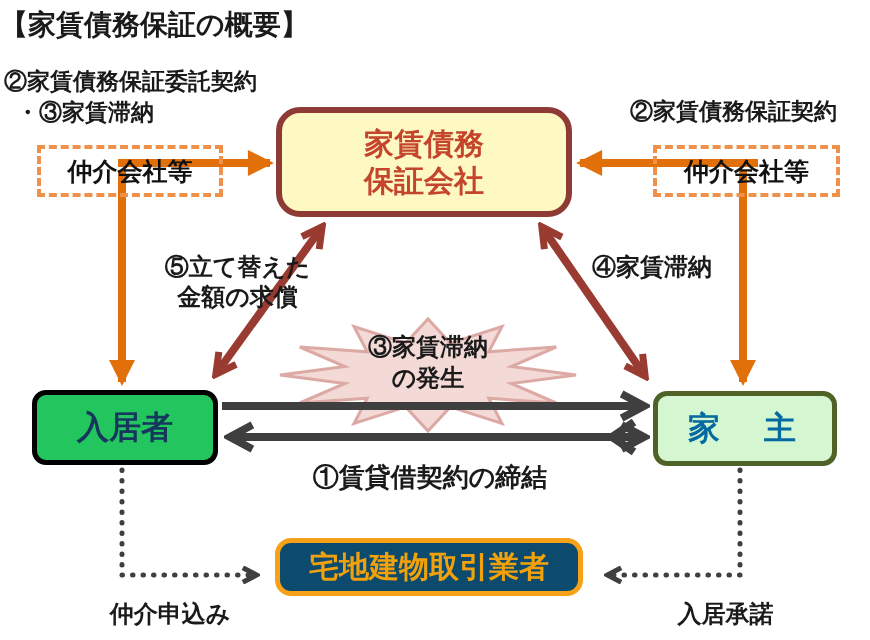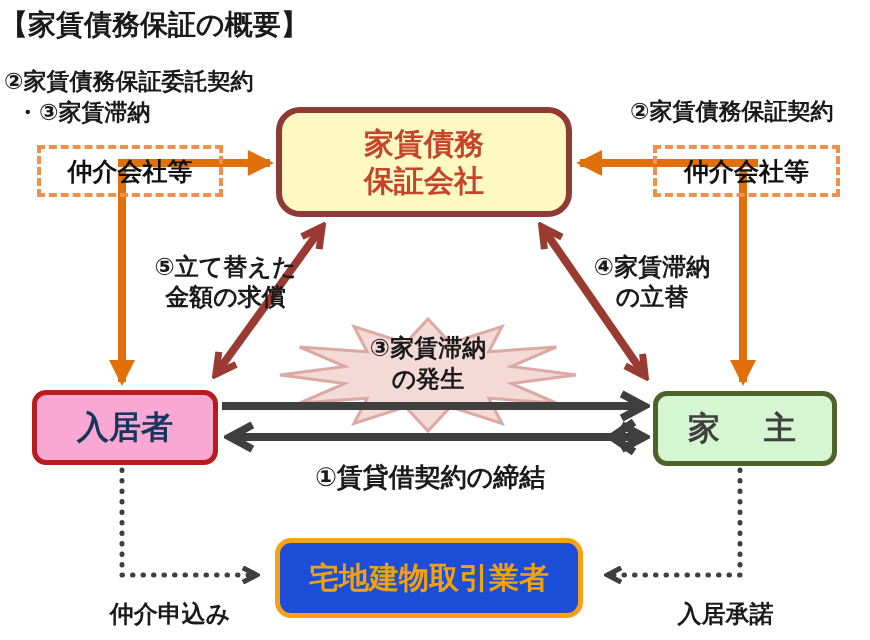--- a/index.html
+++ b/index.html
@@ -1,31 +1,31 @@
 <!DOCTYPE html>
 <html><head>
 <meta charset="utf-8">
 <style>
   html,body{margin:0;padding:0;background:#ffffff;}
   #stage{position:relative;width:870px;height:640px;background:#ffffff;overflow:hidden;
          font-family:"Liberation Sans","DejaVu Sans",sans-serif;}
   #arrows{position:absolute;left:0;top:0;width:870px;height:640px;}
   .abs{position:absolute;}
   .title{left:0;top:6px;width:870px;font-size:28px;font-weight:bold;color:#1a1a1a;}
-  .note{font-weight:bold;color:#1a1a1a;font-size:23px;line-height:1.35;}
+  .note{font-weight:bold;color:#1a1a1a;font-size:23px;line-height:1.35;font-family:Liberation Serif, serif;}
   .center{text-align:center;}
   .box{display:flex;align-items:center;justify-content:center;box-sizing:border-box;font-weight:bold;}
   .broker{border:4px dashed #F0914B;background:transparent;font-size:25px;color:#111;}
   .company{left:276px;top:107px;width:296px;height:110px;border:6px solid #8E3B35;background:#fef9c3;
            border-radius:24px;color:#C5452C;font-size:30px;line-height:1.25;text-align:center;flex-direction:column;}
-  .tenant{left:32px;top:390px;width:186px;height:75px;border:5px solid #b91c1c;background:#f9a8d4;
+  .tenant{left:32px;top:390px;width:186px;height:75px;border:5px solid #000000;background:#22c55e;
           border-radius:14px;color:#17365D;font-size:32px;}
   .landlord{left:653px;top:391px;width:184px;height:75px;border:5px solid #4F6228;background:#D4F6D0;
-            border-radius:14px;color:#404040;font-size:32px;}
-  .agent{left:275px;top:538px;width:308px;height:80px;border:5px solid #F6A118;background:#1d4ed8;
+            border-radius:14px;color:#0369a1;font-size:32px;}
+  .agent{left:275px;top:538px;width:308px;height:58px;border:5px solid #F6A118;background:#0c4a6e;
          border-radius:16px;color:#F1A10C;font-size:30px;}
 </style>
 </head>
 <body>
 
 <div id="stage">
 
   <svg id="arrows" viewBox="0 0 870 640">
     <defs>
       <marker id="mOr" viewBox="0 0 10 10" refX="8.5" refY="5" markerWidth="28" markerHeight="26" orient="auto" markerUnits="userSpaceOnUse">
@@ -80,28 +80,27 @@
   </div>
   <div class="abs box broker" style="left:653px;top:145px;width:187px;height:52px;">
     <span>仲介会社等</span>
   </div>
 
   <div class="abs box company">
     <div>家賃債務</div>
     <div>保証会社</div>
   </div>
 
-  <div class="abs note center" style="left:128px;top:252px;width:195px;line-height:1.25;font-size:24px;">
+  <div class="abs note center" style="left:140px;top:252px;width:195px;line-height:1.25;font-size:24px;">
     <div>⑤立て替えた</div>
     <div>金額の求償</div>
   </div>
 
   <div class="abs note center" style="left:572px;top:252px;width:160px;line-height:1.25;font-size:24px;">
     <div>④家賃滞納</div>
-    <div>の立替</div>
   </div>
 
   <div class="abs note center" style="left:328px;top:332px;width:200px;line-height:1.3;font-size:24px;">
     <div>③家賃滞納</div>
     <div>の発生</div>
   </div>
 
   <div class="abs box tenant">
     <span>入居者</span>
   </div>

